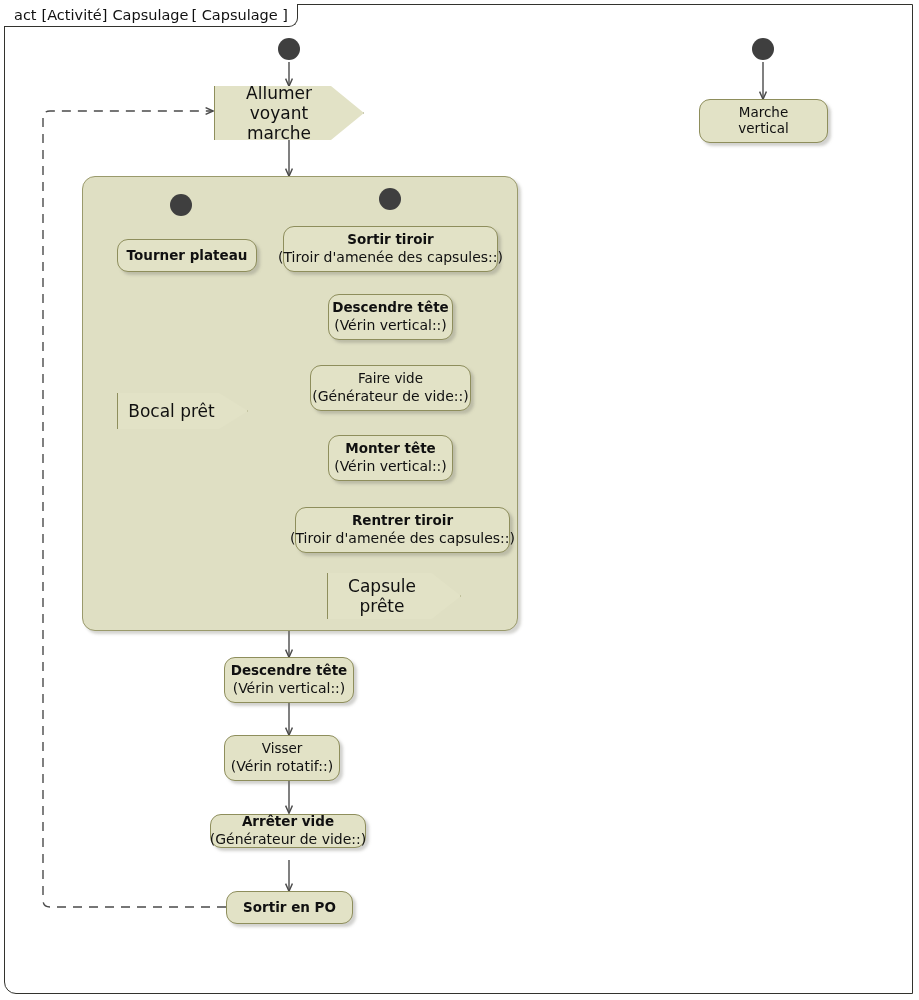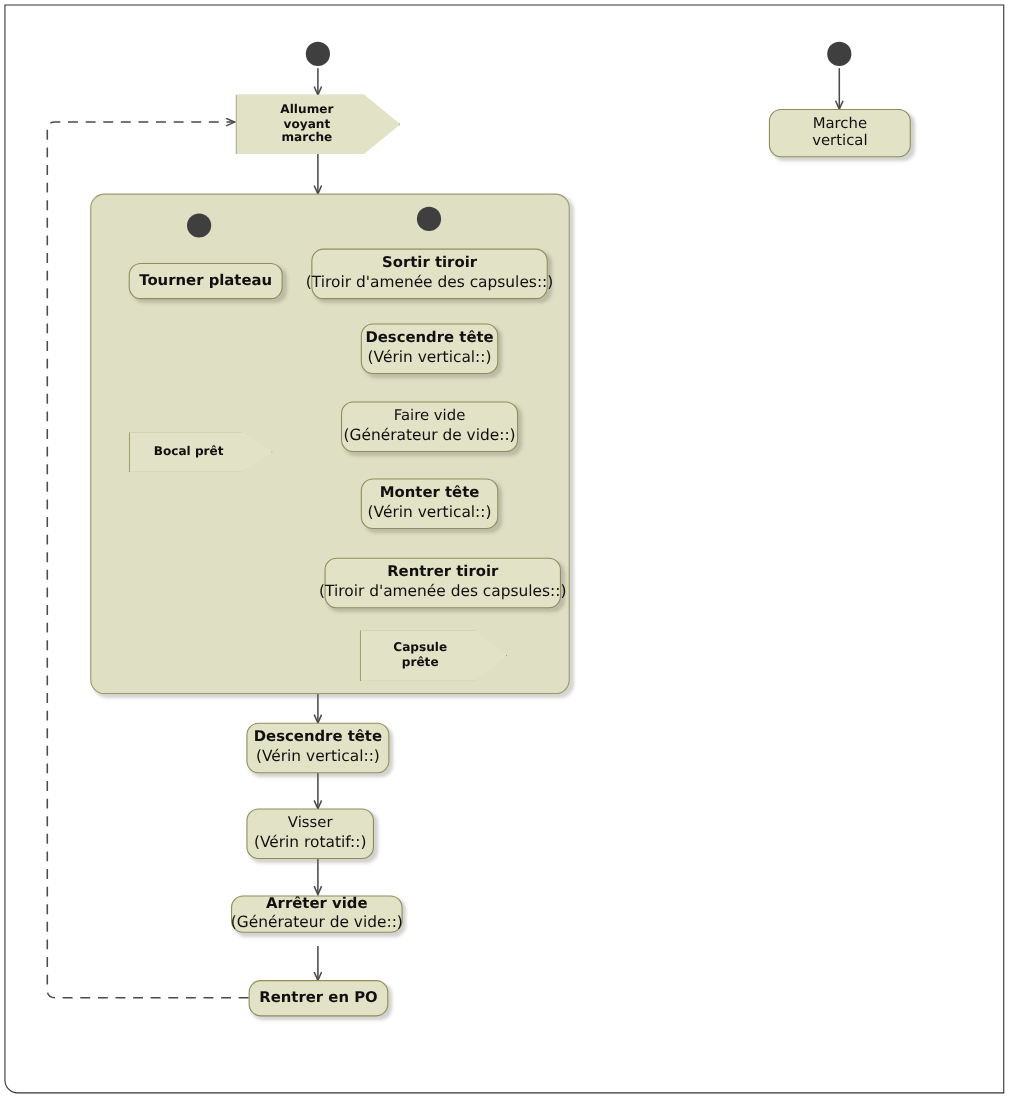--- a/index.html
+++ b/index.html
@@ -94,24 +94,23 @@
   .signal {
     position: absolute;
     box-sizing: border-box;
     background: #e2e2c6;
     border: 1.3px solid #8e8e5c;
     display: flex;
     align-items: center;
     justify-content: center;
     color: #101010;
     text-align: center;
-    font-size: 11px;
+    font-size: 17px;
     line-height: 1.18;
     box-shadow: 3px 3px 3px rgba(120,120,110,0.34);
-    font-weight: bold;
   }
   .signal .sg-label { padding-right: 14%; }
   .signal.arrowed {
     clip-path: polygon(0 0, 78% 0, 100% 50%, 78% 100%, 0 100%);
     box-shadow: none;
     border: none;
     background: transparent;
     padding: 0;
   }
   .signal.arrowed .sg-inner {
@@ -140,20 +139,26 @@
     height: 1000px;
     pointer-events: none;
   }
 </style>
 </head>
 <body>
 
 <div id="canvas">
 
   <div class="frame"></div>
+  <div class="frame-title">
+    <span class="ft-kind">act</span>
+    <span class="ft-kind">[Activité]</span>
+    <span class="ft-name">Capsulage</span>
+    <span class="ft-param">[ Capsulage ]</span>
+  </div>
 
   <svg class="edges" viewBox="0 0 919 1000">
     <defs>
       <marker id="ah" markerWidth="11" markerHeight="11" refX="8.4" refY="4" orient="auto" markerUnits="userSpaceOnUse">
         <path d="M1,0.6 L8.6,4 L1,7.4" fill="none" stroke="#4a4a4a" stroke-width="1.4"></path>
       </marker>
     </defs>
 
     <line x1="289" y1="62" x2="289" y2="86" stroke="#4a4a4a" stroke-width="1.4" marker-end="url(#ah)"></line>
 
@@ -261,16 +266,16 @@
     <div class="nm plain">Visser</div>
     <div class="sub">(Vérin rotatif::)</div>
   </div>
 
   <div class="node" style="left:210px; top:814px; width:156px; height:34px;">
     <div class="nm">Arrêter vide</div>
     <div class="sub">(Générateur de vide::)</div>
   </div>
 
   <div class="node" style="left:226px; top:891px; width:127px; height:33px;">
-    <div class="nm">Rentrer en PO</div>
+    <div class="nm">Sortir en PO</div>
   </div>
 
 </div>
 
 </body></html>

